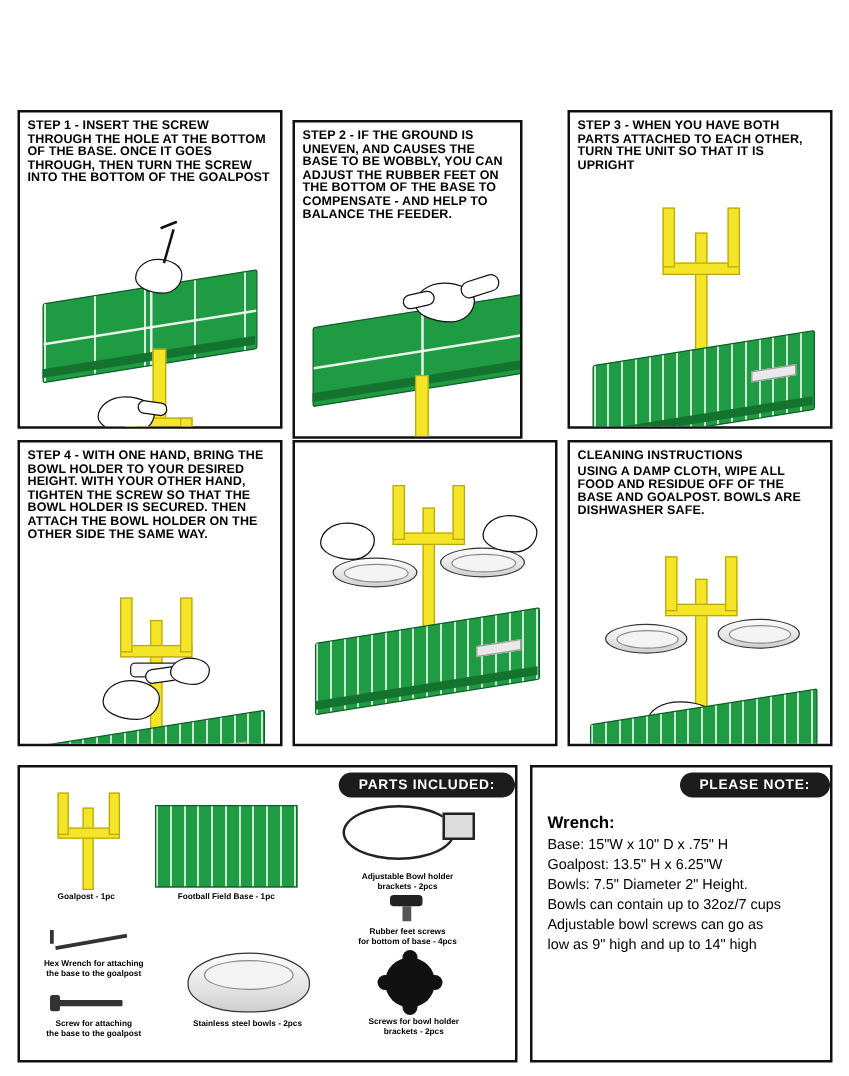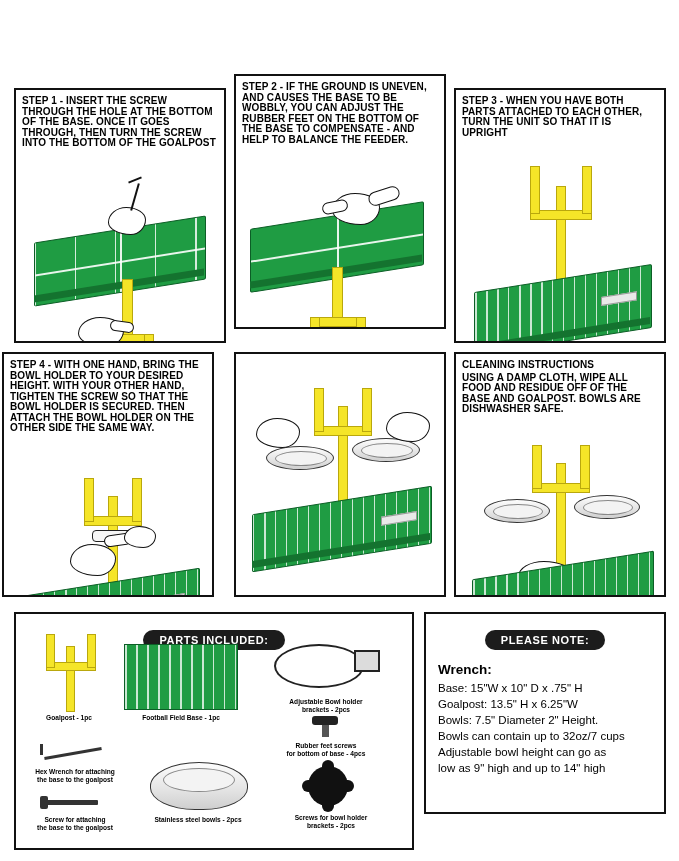--- a/index.html
+++ b/index.html
@@ -65,42 +65,42 @@
     letter-spacing: 0.1px;
   }
   .panel .art {
     position: relative;
     width: 100%;
     height: 100%;
   }
 
   
   #panel-step1 { left: 14px;  top: 88px;  width: 212px; height: 255px; }
-  #panel-step2 { left: 234px; top: 74px;  width: 212px; height: 255px; }
+  #panel-step2 { left: 234px; top: 96px;  width: 184px; height: 255px; }
   #panel-step3 { left: 454px; top: 88px;  width: 212px; height: 255px; }
-  #panel-step4 { left: 2px;  top: 352px; width: 212px; height: 245px; }
+  #panel-step4 { left: 14px;  top: 352px; width: 212px; height: 245px; }
   #panel-step5 { left: 234px; top: 352px; width: 212px; height: 245px; }
   #panel-clean { left: 454px; top: 352px; width: 212px; height: 245px; }
 
   #panel-parts { left: 14px;  top: 612px; width: 400px; height: 238px; }
-  #panel-note  { left: 424px; top: 612px; width: 242px; height: 202px; }
+  #panel-note  { left: 424px; top: 612px; width: 242px; height: 238px; }
 
   
   .pill {
     background: #1c1c1c;
     color: #fff;
     border-radius: 12px;
     font-weight: bold;
     font-size: 11px;
     letter-spacing: 0.6px;
     padding: 4px 16px;
     display: inline-block;
     text-transform: uppercase;
   }
-  .pill-wrap { text-align: center; margin-top: 16px; }
+  .pill-wrap { text-align: right; margin-top: 4px; }
 
   
   .field {
     position: absolute;
     background: #1f9c43;
     border: 1px solid #0c5e26;
   }
   .field-lines {
     position: absolute;
     inset: 0;
@@ -404,18 +404,18 @@
   <div class="panel" id="panel-note">
     <div class="pill-wrap">
       <span class="pill">PLEASE NOTE:</span>
     </div>
     <div class="note-body">
       <div class="specs-title">Wrench:</div>
       <div class="spec-line">Base: 15"W x 10" D x .75" H</div>
       <div class="spec-line">Goalpost: 13.5" H x 6.25"W</div>
       <div class="spec-line">Bowls:  7.5" Diameter 2" Height.</div>
       <div class="spec-line">Bowls can contain up to 32oz/7 cups</div>
-      <div class="spec-line">Adjustable bowl height can go as</div>
+      <div class="spec-line">Adjustable bowl screws can go as</div>
       <div class="spec-line">low as 9" high and up to 14" high</div>
     </div>
   </div>
 
 </div>
 
 </body></html>

